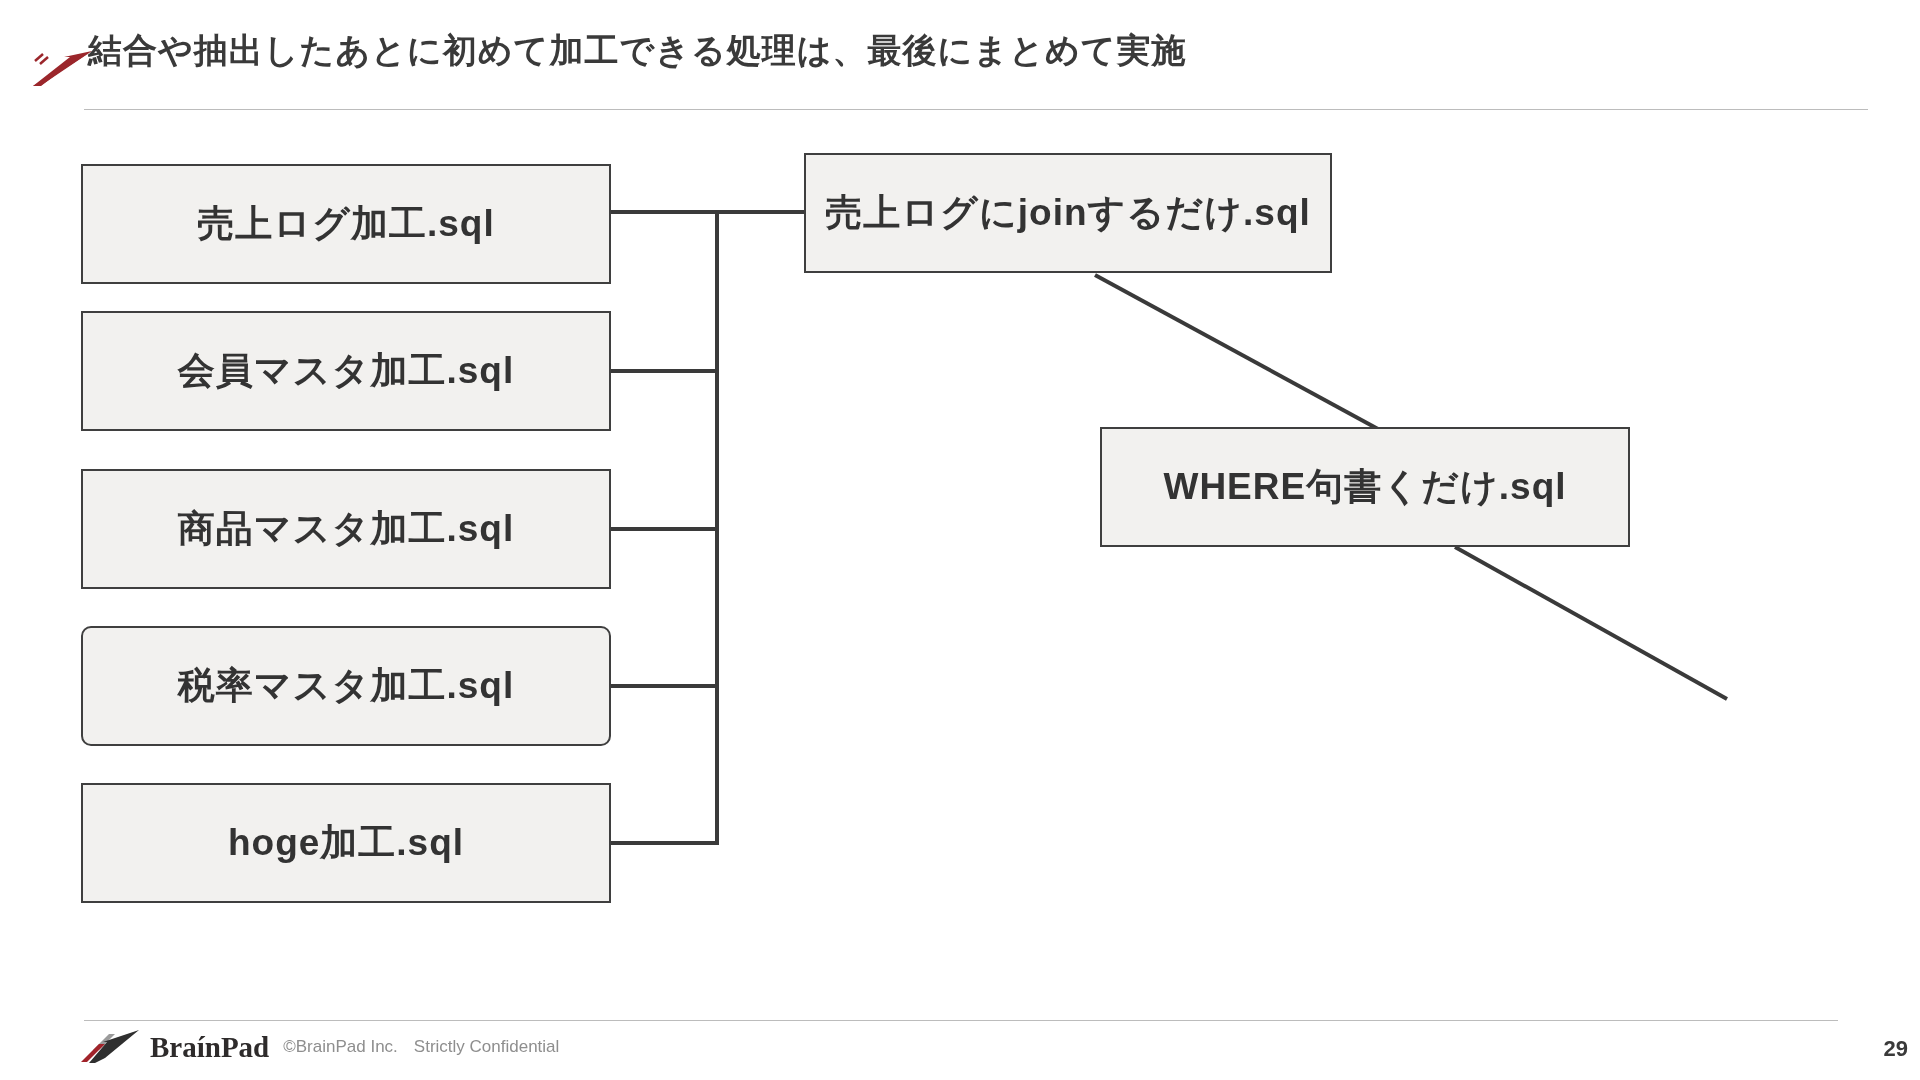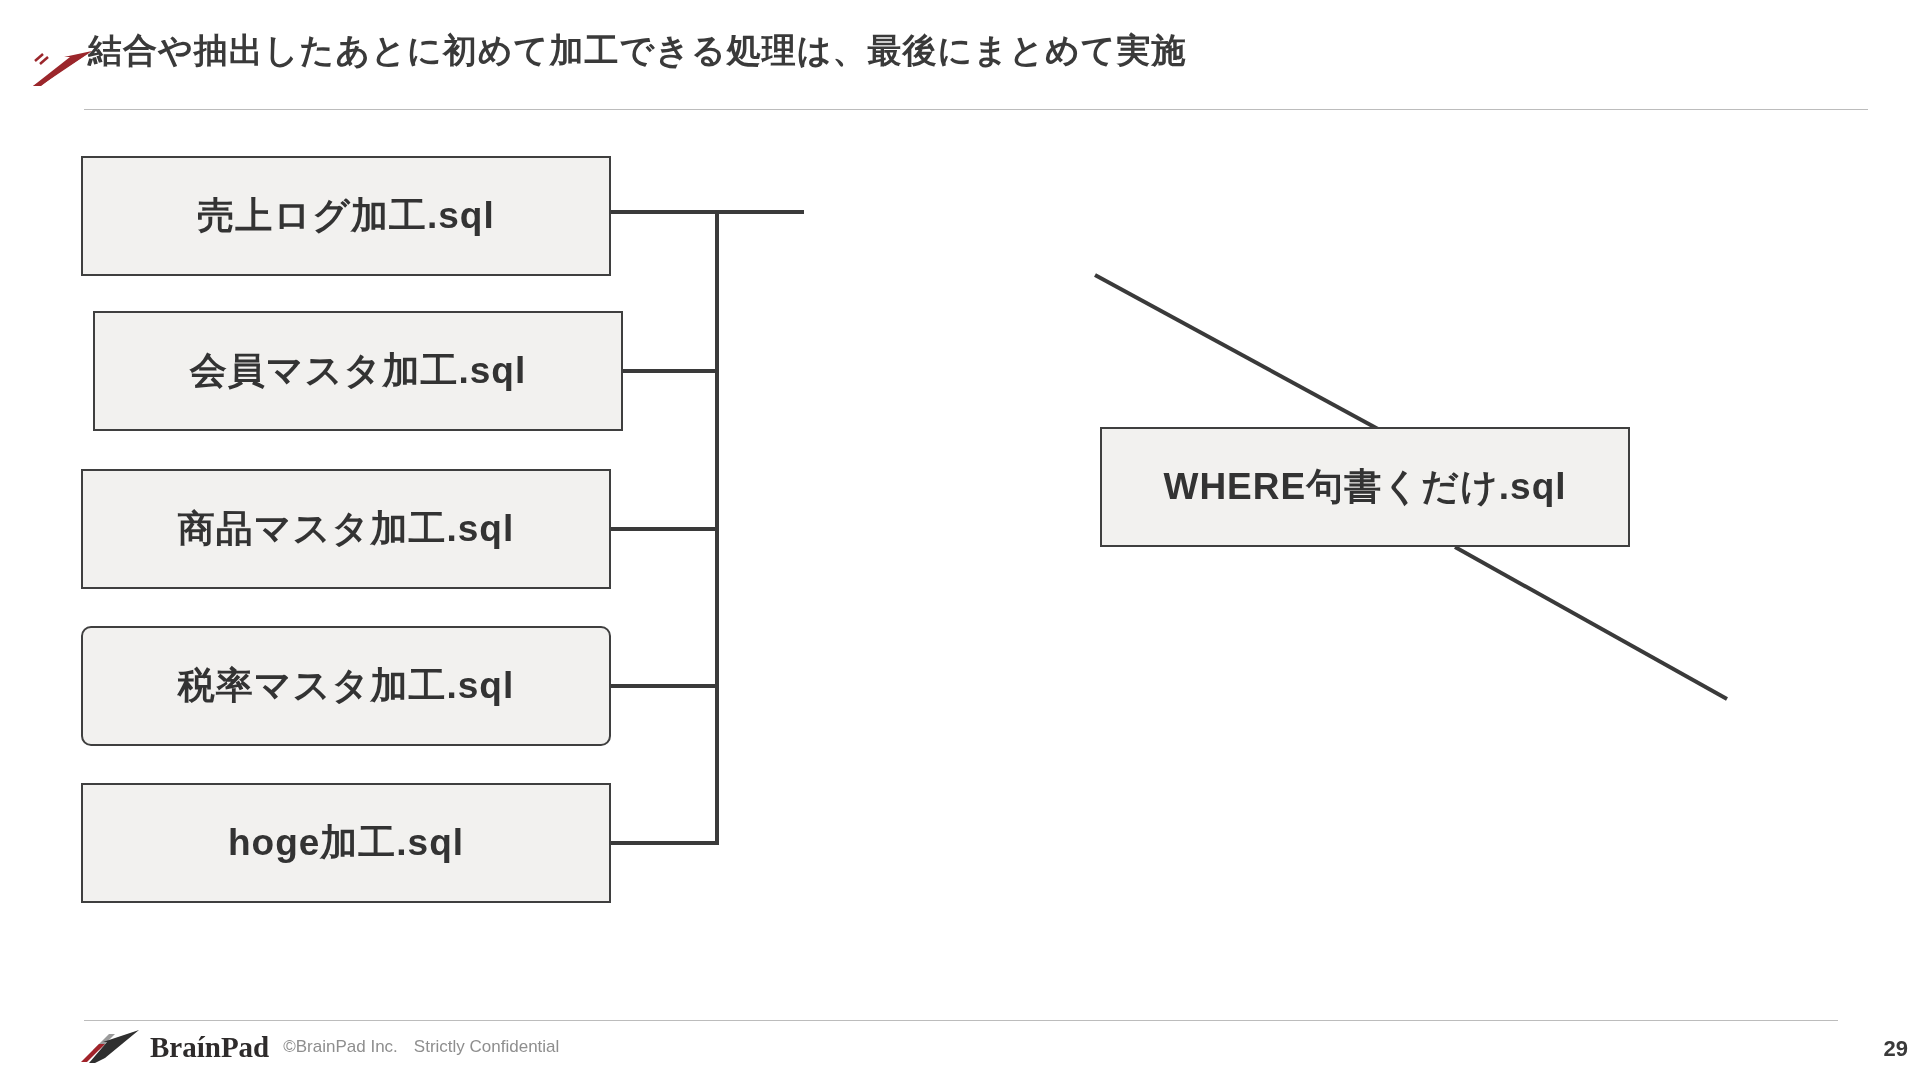--- a/index.html
+++ b/index.html
@@ -20,22 +20,22 @@
 
   
   .node{
     position:absolute;box-sizing:border-box;
     background:#f2f1ef;border:2px solid #3f3f3f;
     display:flex;align-items:center;justify-content:center;
     font-size:37px;font-weight:bold;color:#333333;letter-spacing:1px;
     z-index:2;
   }
   .node.src{left:81px;width:530px;height:120px;}
-  .node.src1{top:156px;text-align:right;}
-  .node.src2{top:311px;margin-left:12px;}
+  .node.src1{top:164px;text-align:right;}
+  .node.src2{top:311px;}
   .node.src3{top:469px;}
   .node.src4{top:626px;border-radius:10px;}
   .node.src5{top:783px;}
   .node.join{left:804px;top:153px;width:528px;height:120px;}
   .node.where{left:1100px;top:427px;width:530px;height:120px;}
   .node.highlight{
     left:1380px;top:697px;width:525px;height:125px;
     border:4px solid #d92020;color:#d92020;font-size:37px;
   }
 
@@ -78,20 +78,21 @@
     <line x1="1095" y1="275" x2="1378" y2="429"></line>
     <line x1="1455" y1="547" x2="1727" y2="699"></line>
   </svg>
 
   <div class="node src src1">売上ログ加工.sql</div>
   <div class="node src src2">会員マスタ加工.sql</div>
   <div class="node src src3">商品マスタ加工.sql</div>
   <div class="node src src4">税率マスタ加工.sql</div>
   <div class="node src src5">hoge加工.sql</div>
 
+  <div class="node join">売上ログにjoinするだけ.sql</div>
   <div class="node where">WHERE句書くだけ.sql</div>
 
   <div class="footer-rule"></div>
   <div class="footer">
     <svg class="brand-arrow" viewBox="0 0 62 34">
       <polygon points="14,20 30,4 36,4 20,20" fill="#9b9b9b"></polygon>
       <polygon points="2,32 20,14 26,14 8,32" fill="#a1232a"></polygon>
       <polygon points="10,33 28,12 24,12 60,0 26,28 16,33" fill="#2f2f2f"></polygon>
     </svg>
     <span class="logotype">BraínPad</span>

